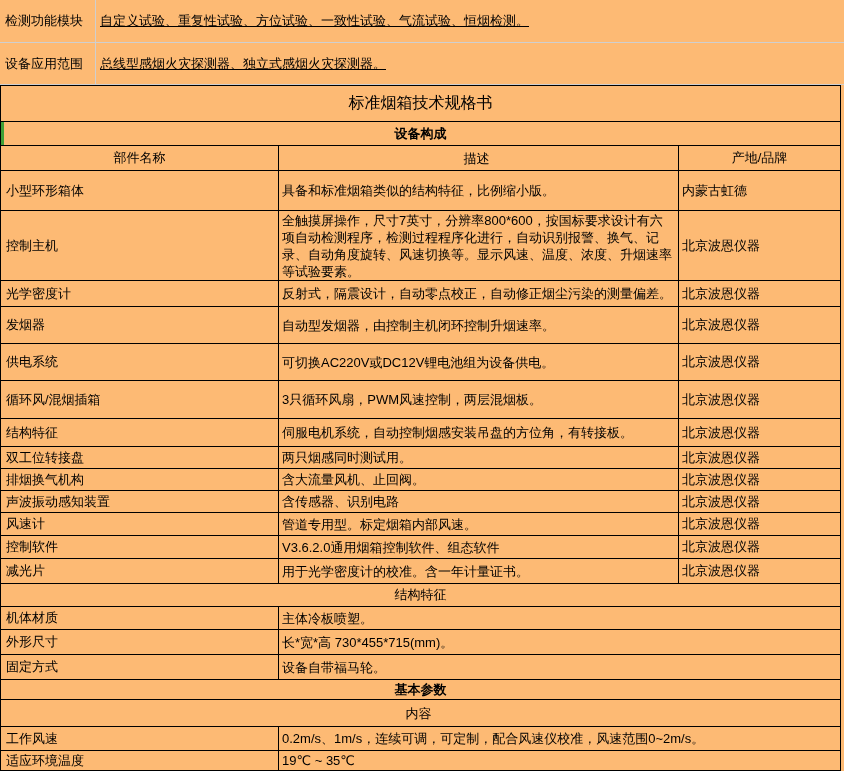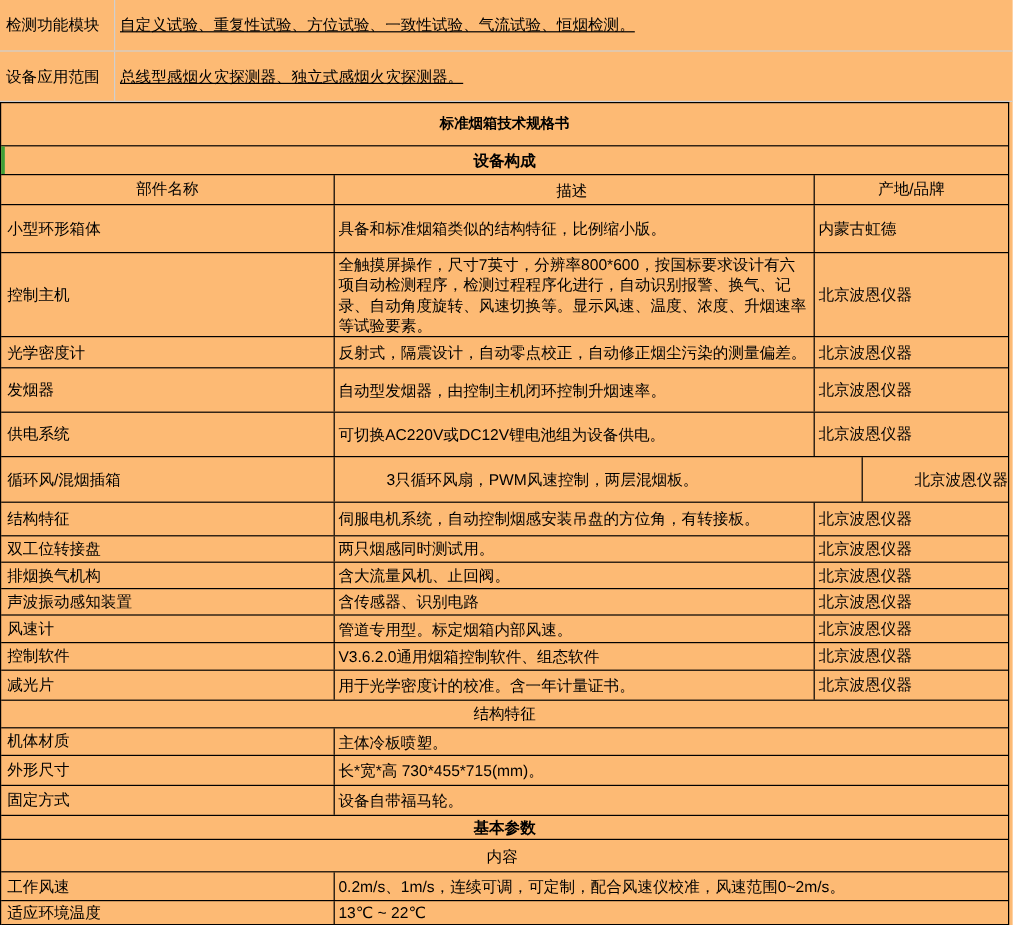--- a/index.html
+++ b/index.html
@@ -21,21 +21,21 @@
     border-right:1px solid #cfcfcf;
   }
   .info-value {
     flex:1; padding-left:4px;
     display:flex; align-items:center;
     text-decoration:underline;
   }
   
   .main { width:841px; border-left:1px solid #000; border-right:1px solid #000; border-top:1px solid #000; }
   .row { display:flex; border-bottom:1px solid #000; position:relative; }
-  .title-row { justify-content:center; align-items:center; font-weight:bold; font-size:12px; }
+  .title-row { justify-content:center; align-items:center; font-weight:normal; font-size:16px; }
   .section-row { justify-content:center; align-items:center; font-weight:bold; }
   .section-row.plain { font-weight:normal; }
   .green-bar { position:absolute; left:0; top:0; bottom:0; width:3px; background:#3fa037; }
   .c1 { width:278px; border-right:1px solid #000; padding-left:5px; display:flex; align-items:center; }
   .c2 { width:400px; border-right:1px solid #000; padding:1px 4px 1px 3px; display:flex; align-items:center; line-height:17px; }
   .c3 { flex:1; padding-left:3px; display:flex; align-items:center; }
   .c2.wide { flex:1; border-right:none; }
   .center { justify-content:center; padding-left:0; }
 </style>
 </head>
@@ -86,21 +86,21 @@
     <div class="row" style="height:37px;">
       <div class="c1">发烟器</div>
       <div class="c2">自动型发烟器，由控制主机闭环控制升烟速率。</div>
       <div class="c3">北京波恩仪器</div>
     </div>
     <div class="row" style="height:37px;">
       <div class="c1">供电系统</div>
       <div class="c2">可切换AC220V或DC12V锂电池组为设备供电。</div>
       <div class="c3">北京波恩仪器</div>
     </div>
-    <div class="row" style="height:38px;gap:40px;">
+    <div class="row" style="height:38px;">
       <div class="c1">循环风/混烟插箱</div>
       <div class="c2">3只循环风扇，PWM风速控制，两层混烟板。</div>
       <div class="c3">北京波恩仪器</div>
     </div>
     <div class="row" style="height:28px;">
       <div class="c1">结构特征</div>
       <div class="c2">伺服电机系统，自动控制烟感安装吊盘的方位角，有转接板。</div>
       <div class="c3">北京波恩仪器</div>
     </div>
     <div class="row" style="height:22px;">
@@ -155,17 +155,17 @@
     </div>
     <div class="row" style="height:27px;">
       <div class="c2 wide center">内容</div>
     </div>
     <div class="row" style="height:24px;">
       <div class="c1">工作风速</div>
       <div class="c2 wide">0.2m/s、1m/s，连续可调，可定制，配合风速仪校准，风速范围0~2m/s。</div>
     </div>
     <div class="row" style="height:20px;">
       <div class="c1">适应环境温度</div>
-      <div class="c2 wide">13℃ ~ 22℃</div>
+      <div class="c2 wide">19℃ ~ 35℃</div>
     </div>
 
   </div>
 </div>
 
 </body></html>

